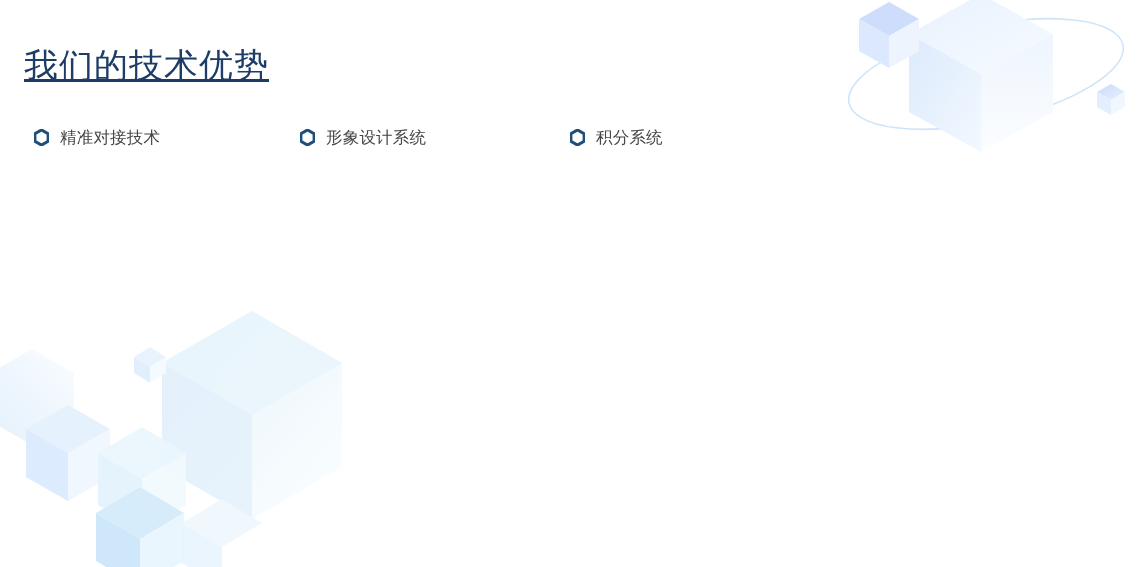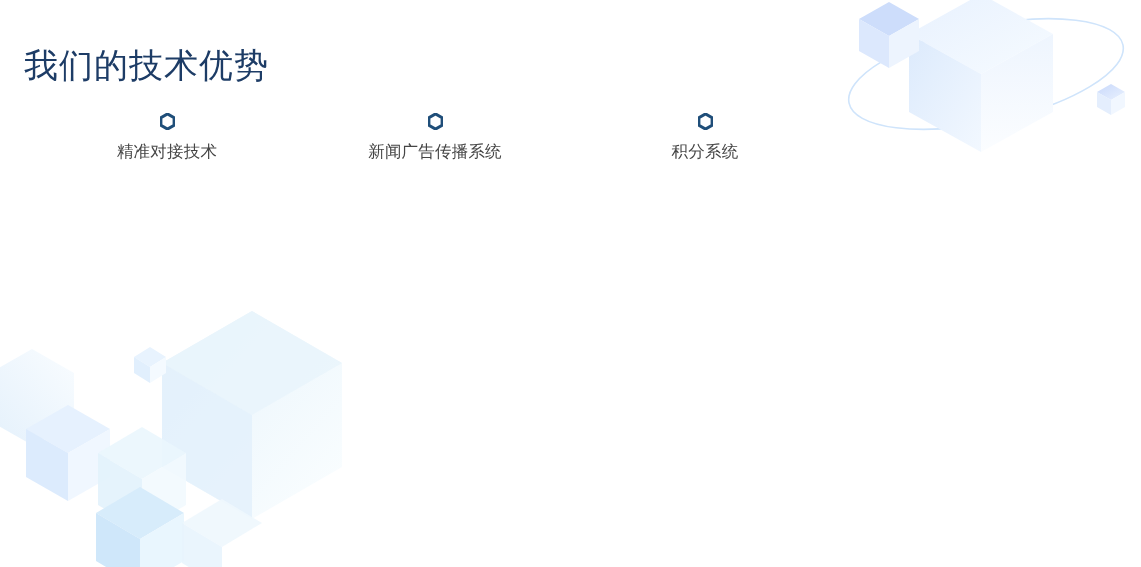--- a/index.html
+++ b/index.html
@@ -40,39 +40,39 @@
   .title {
     position: absolute;
     left: 24px;
     top: 21px;
     font-size: 34px;
     line-height: 1.25;
     letter-spacing: 1px;
     color: #1d3c66;
     font-weight: 400;
     white-space: nowrap;
+    text-decoration: underline;
   }
 
   
   .features {
     position: absolute;
     left: 34px;
     top: 113px;
     width: 1080px;
     display: grid;
     grid-template-columns: 266px 270px 270px 274px;
     grid-auto-rows: 49px;
     grid-auto-flow: column;
   }
   .feature-item {
     display: flex;
     align-items: center;
     gap: 11px;
     height: 49px;
-    flex-direction: column;
   }
   .hex-icon {
     flex: 0 0 auto;
     width: 15px;
     height: 17px;
     display: block;
   }
   .feature-label {
     font-size: 16.5px;
     color: #454545;
@@ -185,21 +185,21 @@
     <div class="feature-item">
       <svg class="hex-icon" viewBox="0 0 15 17" xmlns="http://www.w3.org/2000/svg">
         <polygon points="7.5,0.9 14.1,4.7 14.1,12.3 7.5,16.1 0.9,12.3 0.9,4.7" fill="none" stroke="#1f4e79" stroke-width="3"></polygon>
       </svg>
       <span class="feature-label">精准对接技术</span>
     </div>
     <div class="feature-item">
       <svg class="hex-icon" viewBox="0 0 15 17" xmlns="http://www.w3.org/2000/svg">
         <polygon points="7.5,0.9 14.1,4.7 14.1,12.3 7.5,16.1 0.9,12.3 0.9,4.7" fill="none" stroke="#1f4e79" stroke-width="3"></polygon>
       </svg>
-      <span class="feature-label">新闻广告传播系统</span>
+      <span class="feature-label">形象设计系统</span>
     </div>
     <div class="feature-item">
       <svg class="hex-icon" viewBox="0 0 15 17" xmlns="http://www.w3.org/2000/svg">
         <polygon points="7.5,0.9 14.1,4.7 14.1,12.3 7.5,16.1 0.9,12.3 0.9,4.7" fill="none" stroke="#1f4e79" stroke-width="3"></polygon>
       </svg>
       <span class="feature-label">积分系统</span>
     </div>
 
     <div></div>
 

